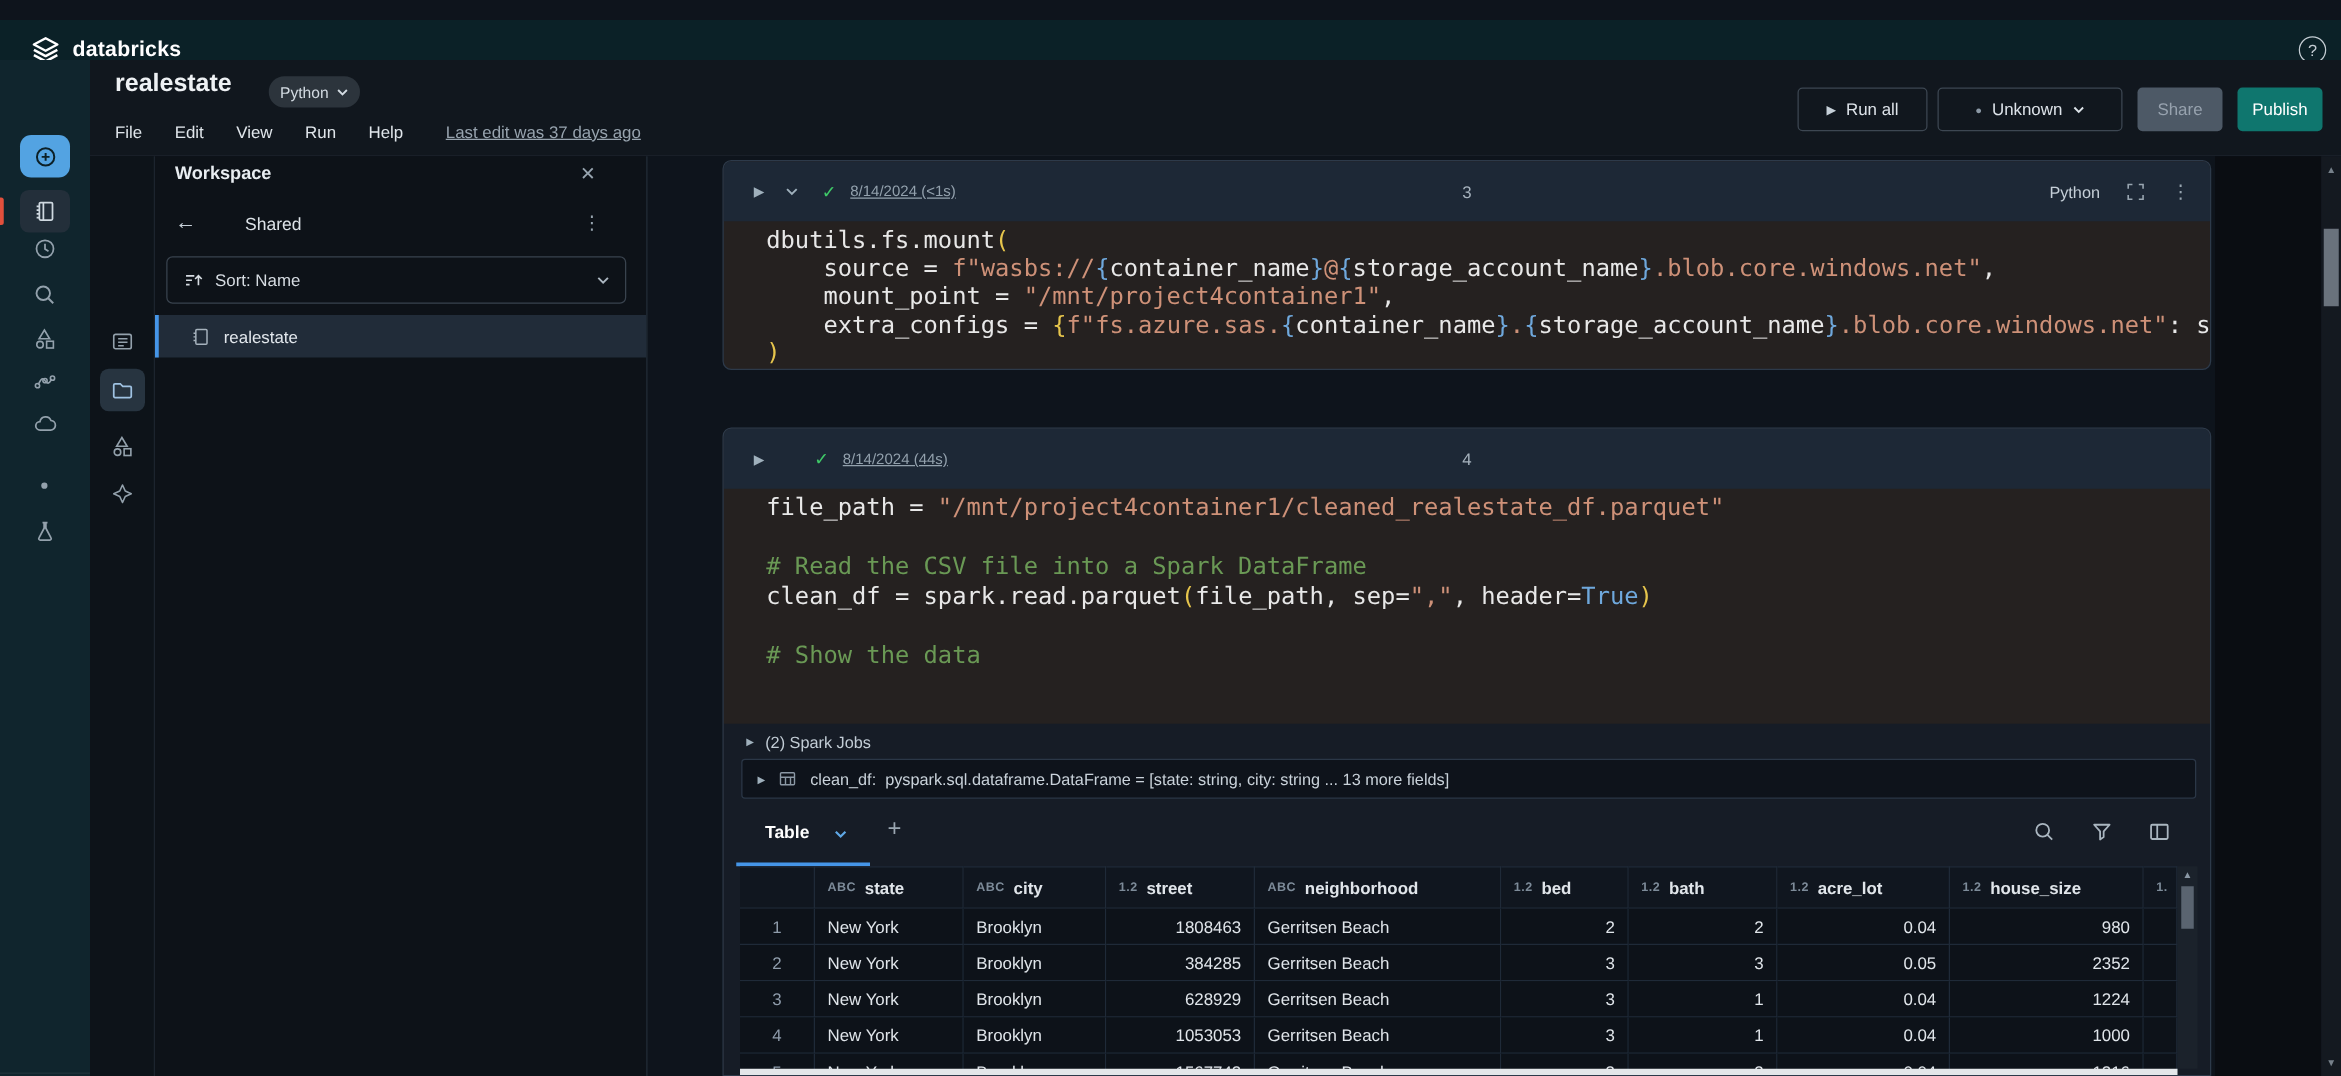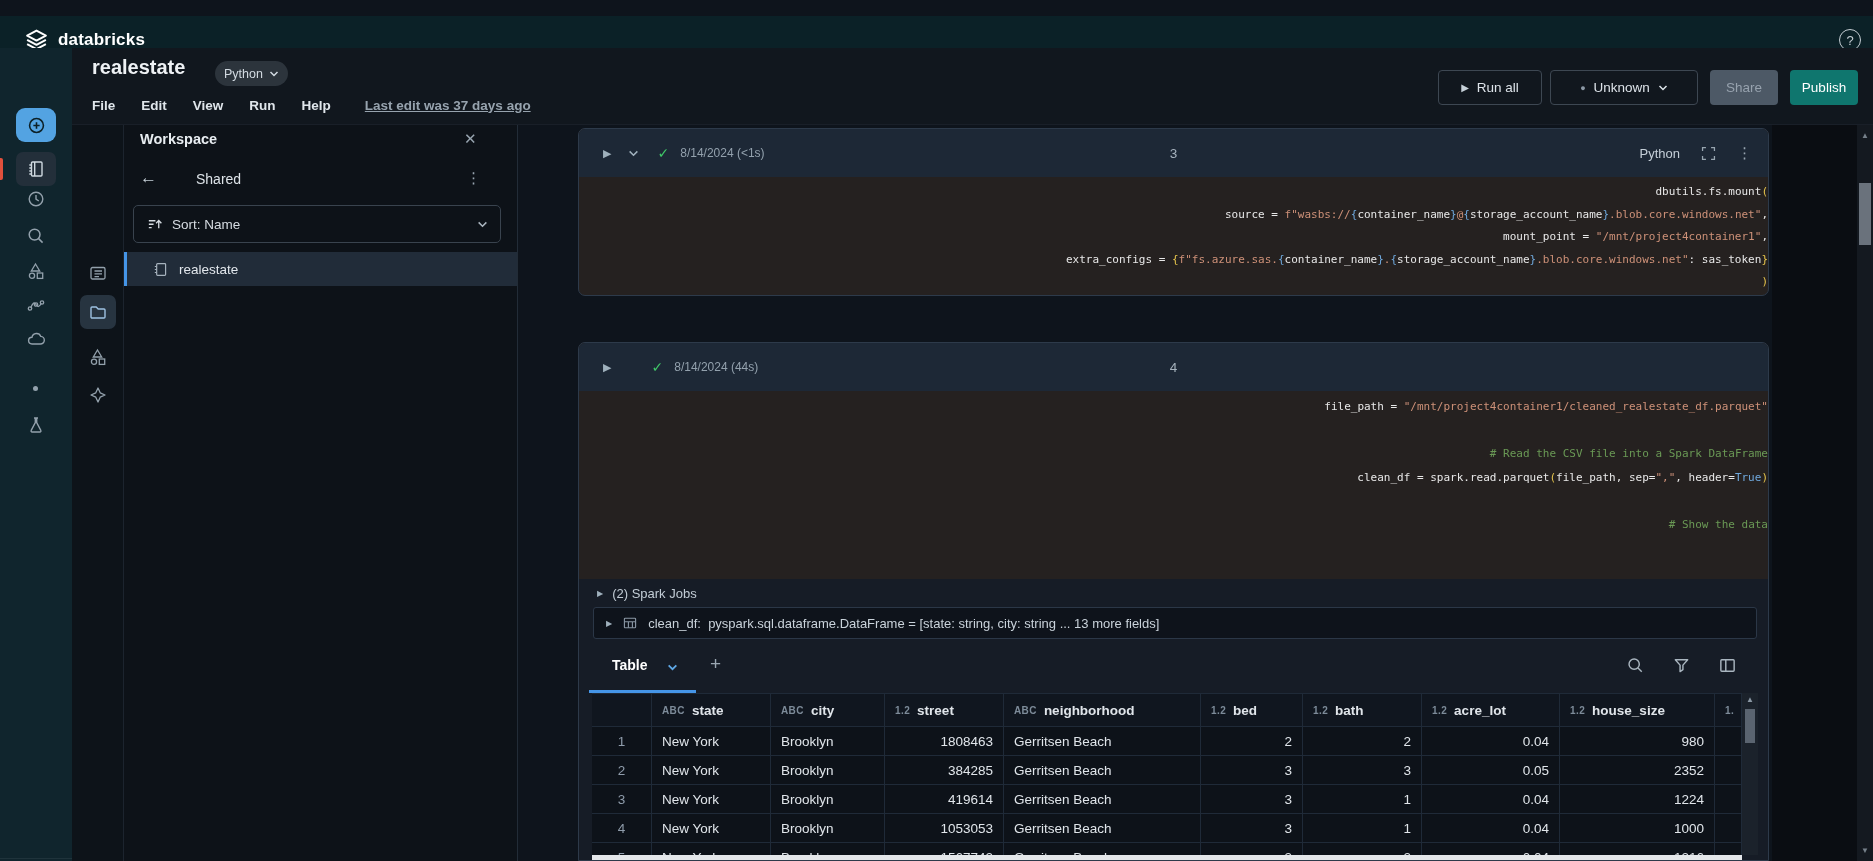--- a/index.html
+++ b/index.html
@@ -24,21 +24,21 @@
           display:flex;align-items:center;justify-content:center;}
   #rail-indicator{left:0;top:110px;width:3px;height:22px;background:#e1503c;border-radius:0 2px 2px 0;}
   #rail-bottom{left:0;top:810px;width:72px;border-top:1px solid #1f333b;height:0;}
   #rail-dot{left:33px;top:338px;width:5px;height:5px;border-radius:50%;background:#93a1ac;}
 
   
   #nbheader{left:72px;top:48px;width:1801px;height:77px;background:#11171e;border-bottom:1px solid #191f28;}
   #nb-title{left:20px;top:8px;font-size:20px;font-weight:bold;color:#eef1f4;}
   #lang-pill{left:143px;top:13px;height:25px;padding:0 9px;background:#2c343c;border-radius:13px;
              display:flex;align-items:center;gap:6px;font-size:12.5px;color:#d3dbe2;}
-  #menu-row{left:20px;top:46px;height:22px;display:flex;align-items:center;gap:26px;font-size:13.5px;color:#e0e6eb;font-weight:bold;}
+  #menu-row{left:20px;top:46px;height:22px;display:flex;align-items:center;gap:26px;font-size:13.5px;color:#e0e6eb;}
   #last-edit{color:#97a3ae;text-decoration:underline;margin-left:8px;}
   .hbtn{position:absolute;top:22px;height:35px;border-radius:4px;display:flex;align-items:center;
         justify-content:center;gap:8px;font-size:13.5px;}
   #btn-runall{left:1366px;width:104px;border:1px solid #3d4752;color:#dde3e9;background:#11171e;}
   #btn-env{left:1478px;width:148px;border:1px solid #3d4752;color:#dde3e9;background:#11171e;}
   #btn-share{left:1638px;width:68px;background:#4d5966;color:#97a2ae;}
   #btn-publish{left:1718px;width:68px;background:#0f766e;color:#fff;align-items:center;}
 
   
   #secondrail{left:72px;top:125px;width:52px;height:736px;background:#0d1319;border-right:1px solid #1c242e;}
@@ -71,26 +71,26 @@
 
   
   .cell{position:absolute;left:578px;width:1191px;border:1px solid #2d3a4a;border-radius:7px;
         background:#252120;overflow:hidden;}
   #cell3{top:128px;height:168px;}
   #cell4{top:342px;height:519px;border-radius:7px 7px 0 0;}
   .cellhead{position:relative;height:48px;background:#1d2836;display:flex;align-items:center;}
   .cellhead .play{margin-left:24px;font-size:11px;color:#9fb0bc;}
   .cellhead .chev{margin-left:17px;}
   .cellhead .check{margin-left:18px;color:#3fc968;font-size:14px;}
-  .cellhead .ts{margin-left:11px;font-size:12px;color:#93a1ad;}
+  .cellhead .ts{margin-left:11px;font-size:12px;color:#93a1ad;text-decoration:underline;}
   .cellnum{position:absolute;left:50%;transform:translateX(-50%);font-size:13.5px;color:#a6b2bd;}
   .cellhead .rgroup{position:absolute;right:16px;height:48px;display:flex;align-items:center;gap:20px;}
   .cellhead .lang{font-size:13px;color:#c5cfd8;}
   .cellhead .kebab{font-size:15px;color:#98a5b0;}
-  .codearea{padding:4px 0 0 34px;font-family:"DejaVu Sans Mono",monospace;font-size:11px;line-height:22.5px;text-align:right;}
+  .codearea{padding:4px 0 0 34px;font-family:"DejaVu Sans Mono",monospace;font-size:19px;line-height:22.5px;}
   #cell4 .codearea{line-height:23.5px;background:#252120;height:188px;}
   .codeline{white-space:pre;}
   .tk-d{color:#e8e8e8;} .tk-s{color:#ce9178;} .tk-b{color:#6fa8dc;}
   .tk-y{color:#e6c54c;} .tk-g{color:#6a9955;} .tk-n{color:#b5cea8;}
 
   
   #results{position:absolute;left:0;top:236px;width:1189px;height:283px;background:#161c26;}
   #sparkjobs{height:28px;display:flex;align-items:center;gap:9px;padding-left:18px;
              font-size:13px;color:#c2ccd5;}
   .mini-play{font-size:8px;color:#9fb0bc;}
@@ -432,21 +432,21 @@
             <div class="tcell num" style="width: 102px;">3</div>
             <div class="tcell num" style="width: 119px;">3</div>
             <div class="tcell num" style="width: 138px;">0.05</div>
             <div class="tcell num" style="width: 155px;">2352</div>
             <div class="tcell" style="width: 27px;"></div>
           </div>
           <div class="trow data-row">
             <div class="tcell rowno" style="width: 60px;">3</div>
             <div class="tcell " style="width: 119px;">New York</div>
             <div class="tcell " style="width: 114px;">Brooklyn</div>
-            <div class="tcell num" style="width: 119px;">419614</div>
+            <div class="tcell num" style="width: 119px;">628929</div>
             <div class="tcell " style="width: 197px;">Gerritsen Beach</div>
             <div class="tcell num" style="width: 102px;">3</div>
             <div class="tcell num" style="width: 119px;">1</div>
             <div class="tcell num" style="width: 138px;">0.04</div>
             <div class="tcell num" style="width: 155px;">1224</div>
             <div class="tcell" style="width: 27px;"></div>
           </div>
           <div class="trow data-row">
             <div class="tcell rowno" style="width: 60px;">4</div>
             <div class="tcell " style="width: 119px;">New York</div>

